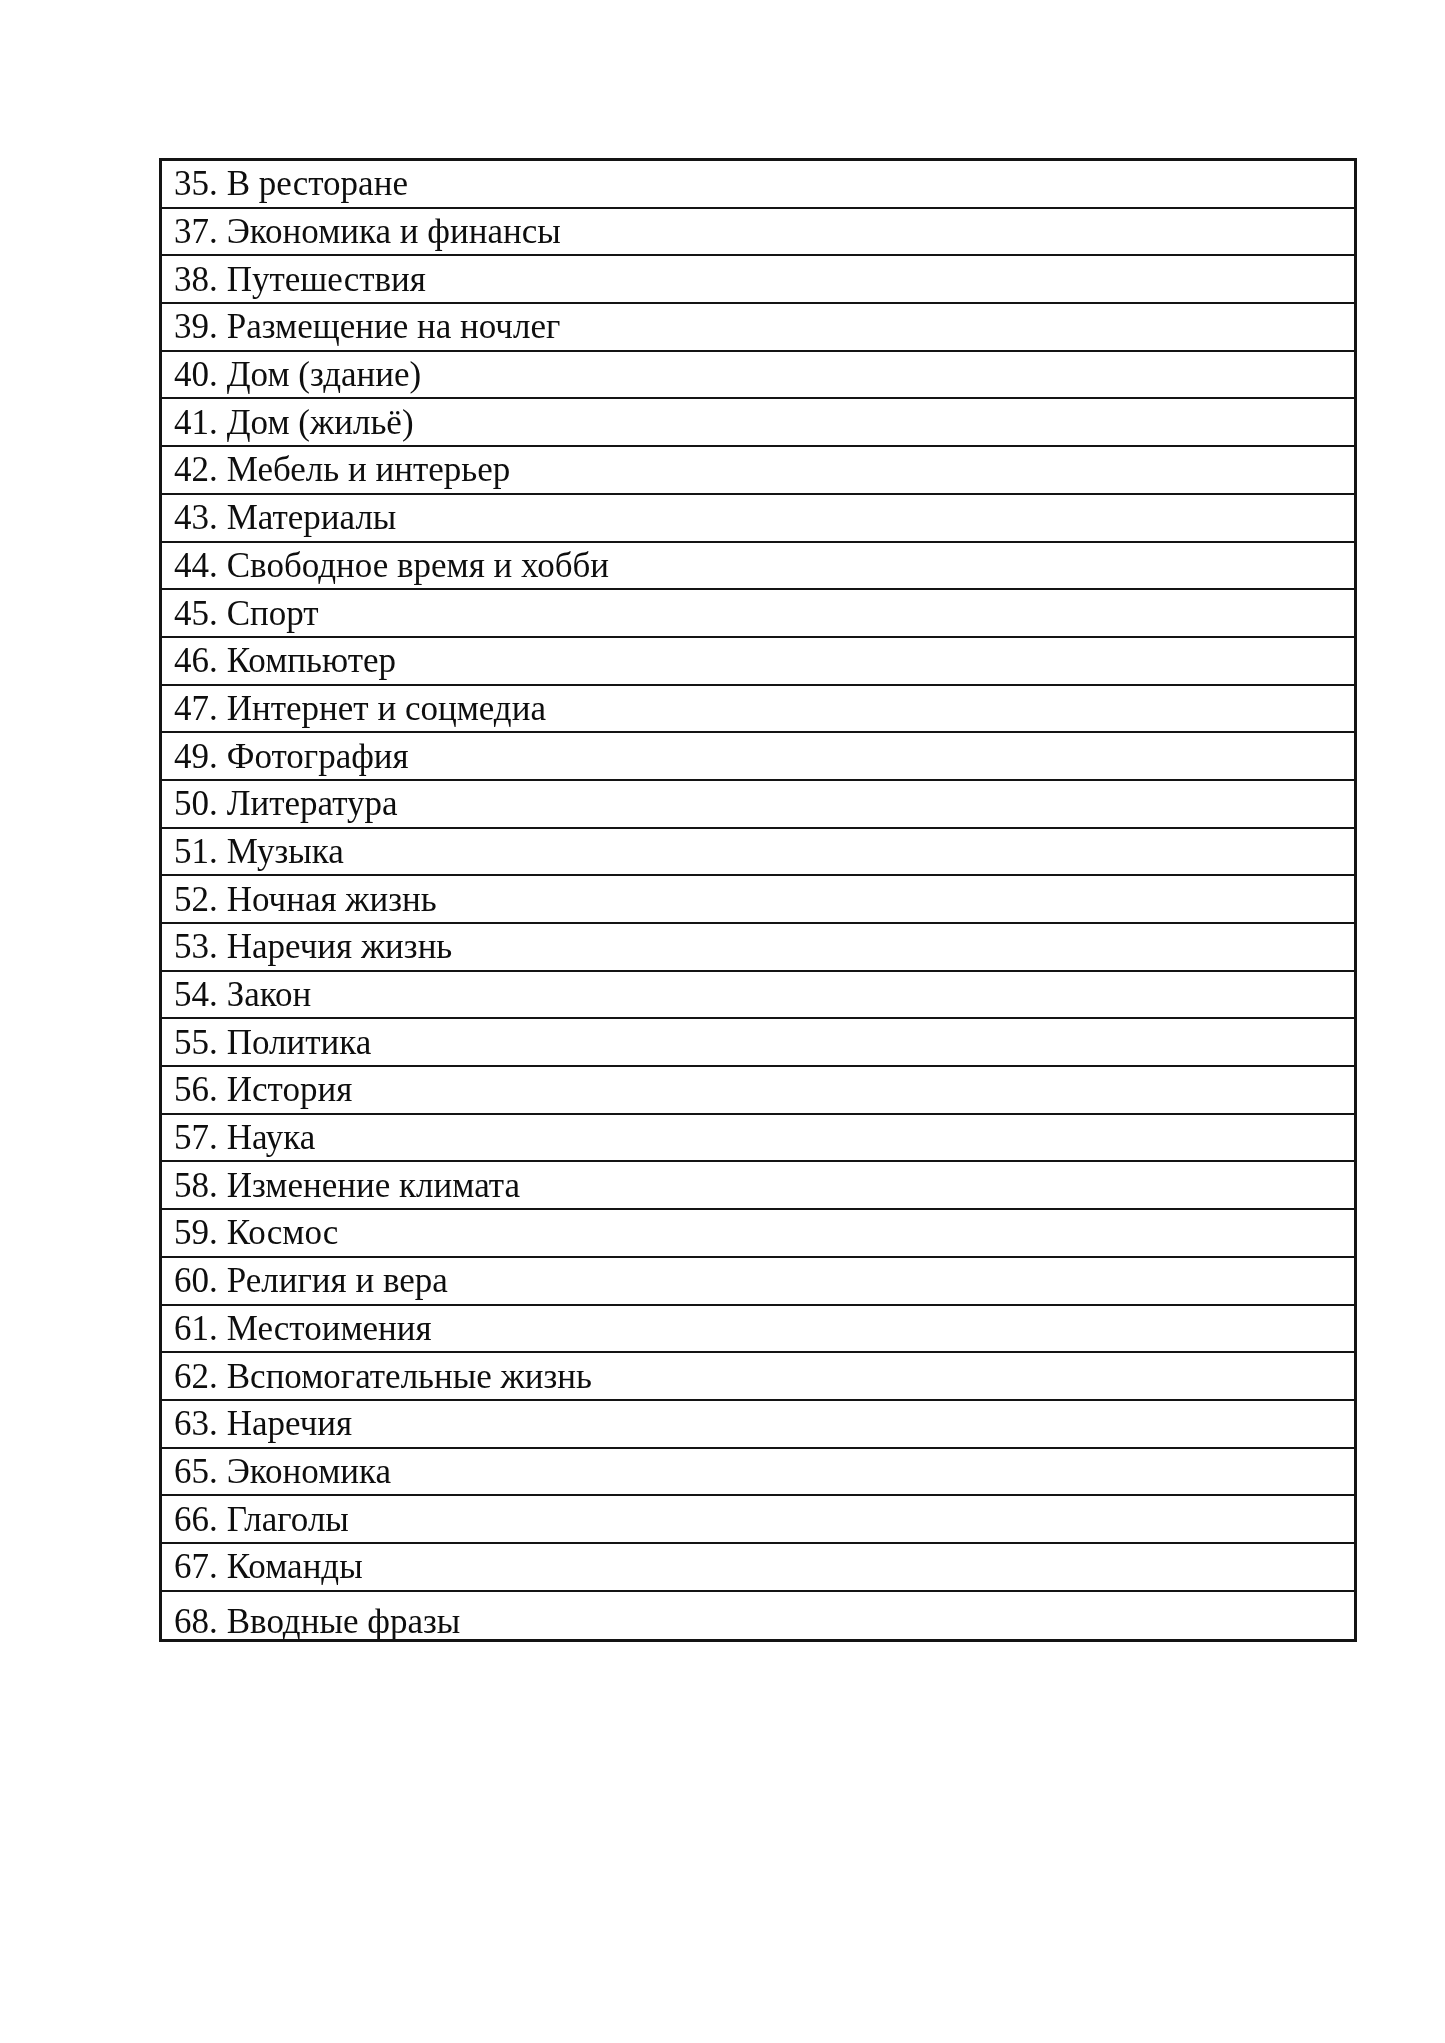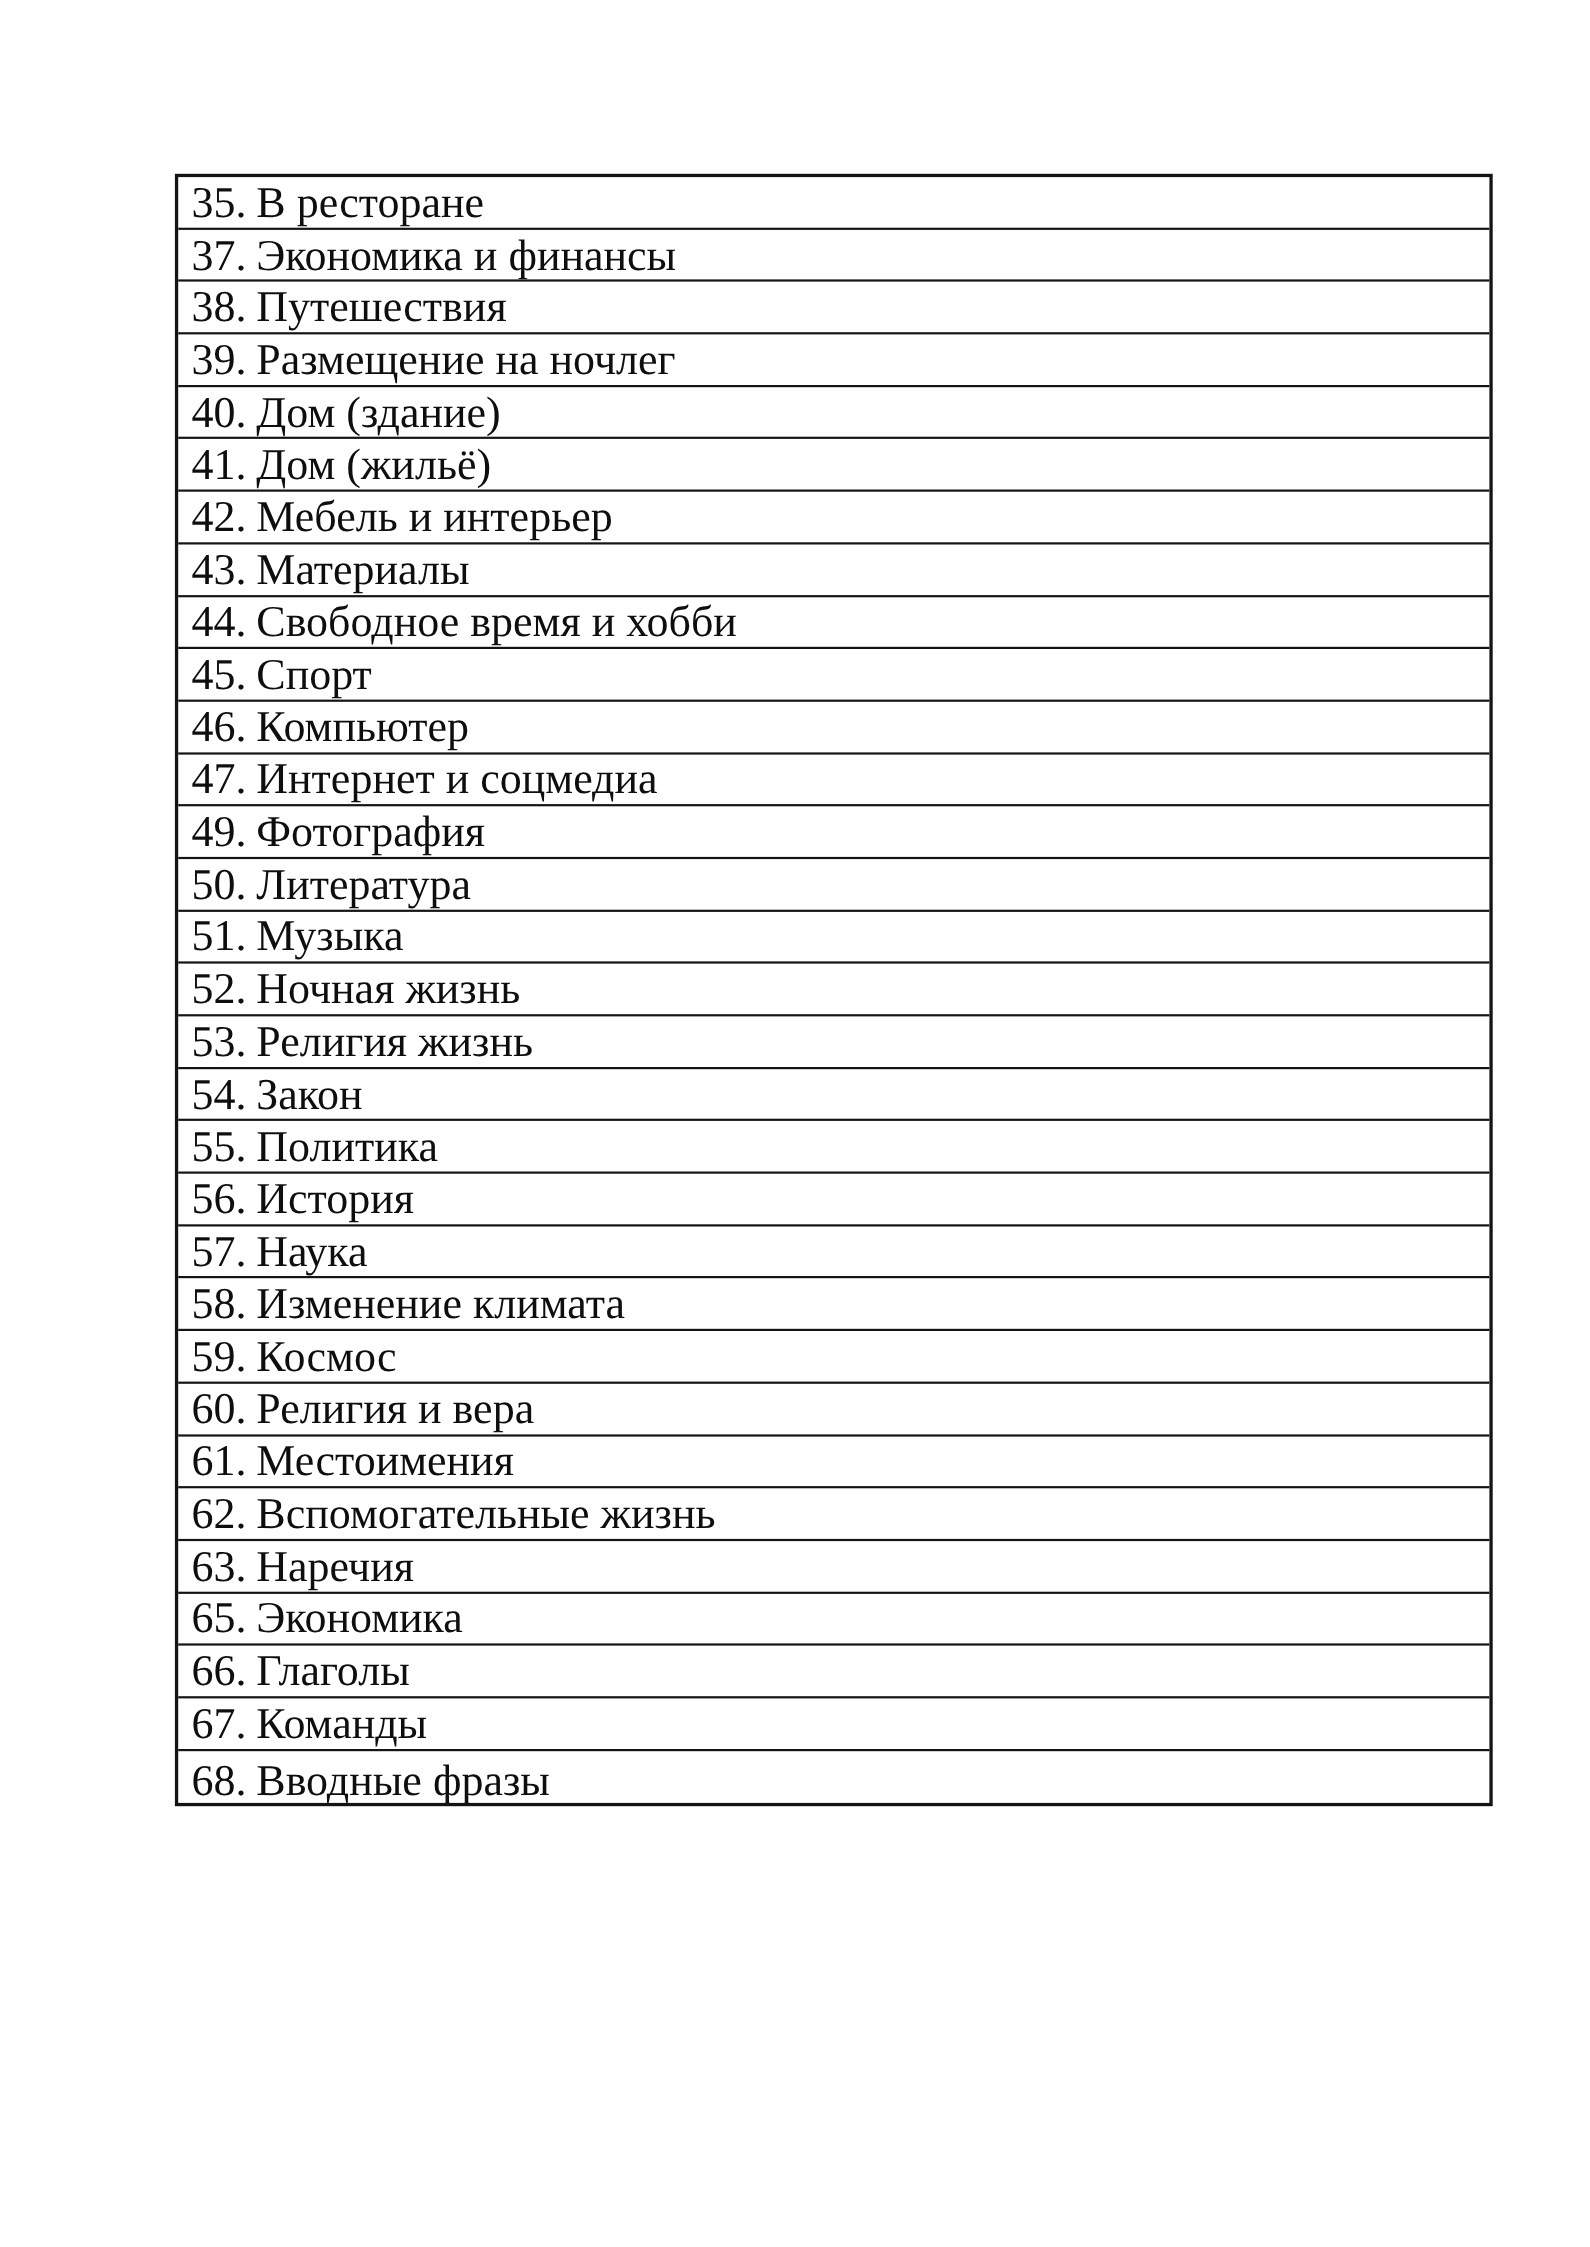--- a/index.html
+++ b/index.html
@@ -33,21 +33,21 @@
     border: 3px solid var(--border-color);
     background: var(--page-bg);
   }
   .toc-row {
     height: 47.7px;
     box-sizing: border-box;
     border-bottom: 2.6px solid var(--border-color);
     display: flex;
     align-items: center;
     padding-left: 12px;
-    font-size: 40px;
+    font-size: 35px;
     line-height: 1;
     color: var(--text-color);
     white-space: nowrap;
     overflow: hidden;
   }
   .toc-row:last-child {
     border-bottom: none;
     align-items: flex-end;
   }
   .toc-num {
@@ -118,21 +118,21 @@
       <div class="toc-row">
         <span class="toc-num">51.</span>
         <span class="toc-label">Музыка</span>
       </div>
       <div class="toc-row">
         <span class="toc-num">52.</span>
         <span class="toc-label">Ночная жизнь</span>
       </div>
       <div class="toc-row">
         <span class="toc-num">53.</span>
-        <span class="toc-label">Религия жизнь</span>
+        <span class="toc-label">Наречия жизнь</span>
       </div>
       <div class="toc-row">
         <span class="toc-num">54.</span>
         <span class="toc-label">Закон</span>
       </div>
       <div class="toc-row">
         <span class="toc-num">55.</span>
         <span class="toc-label">Политика</span>
       </div>
       <div class="toc-row">

